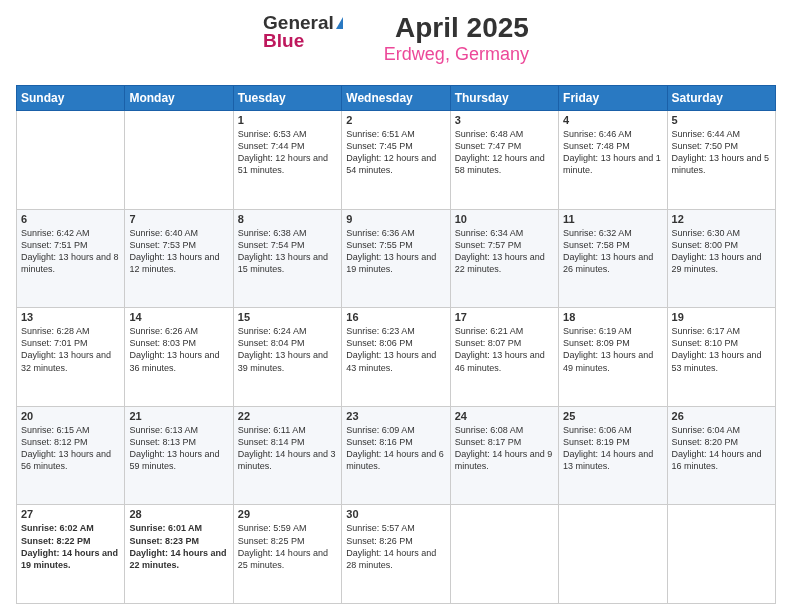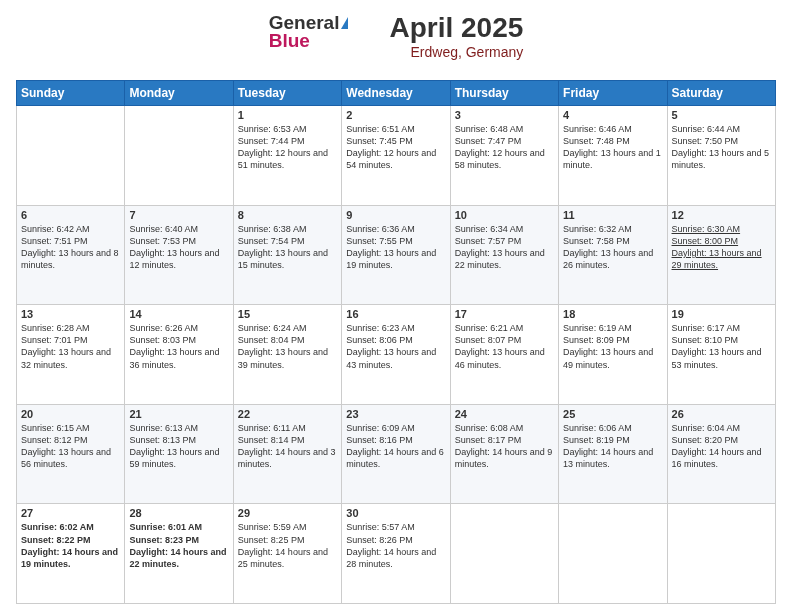--- a/index.html
+++ b/index.html
@@ -31,22 +31,22 @@
     }
     .title-block {
       text-align: right;
     }
     .month-title {
       font-size: 28px;
       font-weight: bold;
       color: #333;
     }
     .location {
-      font-size: 14px;
-      color: #7f1d1d;
+      font-size: 18px;
+      color: #ec4899;
     }
     .calendar {
       flex: 1;
       border: 1px solid #ccc;
       border-collapse: collapse;
       width: 100%;
       table-layout: fixed;
     }
     .calendar th {
       background: #2979c2;
@@ -181,21 +181,21 @@
 Daylight: 13 hours and 22 minutes.</div>
           </td>
           <td>
             <span class="day-num">11</span>
             <div class="cell-info" style="white-space: pre-line;">Sunrise: 6:32 AM
 Sunset: 7:58 PM
 Daylight: 13 hours and 26 minutes.</div>
           </td>
           <td>
             <span class="day-num">12</span>
-            <div class="cell-info" style="white-space: pre-line; text-decoration: underline;">Sunrise: 6:30 AM
+            <div class="cell-info" style="white-space: pre-line;">Sunrise: 6:30 AM
 Sunset: 8:00 PM
 Daylight: 13 hours and 29 minutes.</div>
           </td>
         </tr>
         <tr>
           <td>
             <span class="day-num">13</span>
             <div class="cell-info" style="white-space: pre-line;">Sunrise: 6:28 AM
 Sunset: 7:01 PM
 Daylight: 13 hours and 32 minutes.</div>

